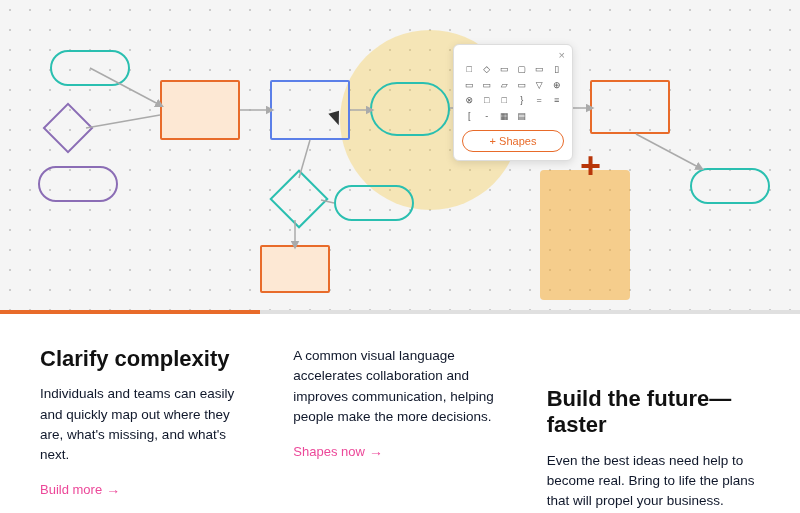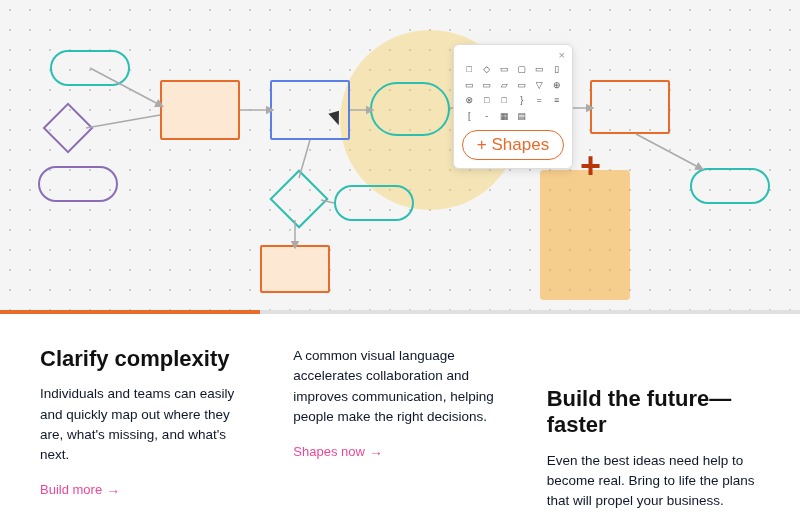--- a/index.html
+++ b/index.html
@@ -187,21 +187,21 @@
       text-align: center;
       line-height: 1.4;
     }
     .shapes-add-btn {
       margin-top: 8px;
       width: 100%;
       border: 1.5px solid #e86b2a;
       border-radius: 20px;
       background: transparent;
       color: #e86b2a;
-      font-size: 17px;
+      font-size: 11px;
       padding: 4px 0;
       cursor: pointer;
       display: flex;
       align-items: center;
       justify-content: center;
       gap: 3px;
     }
 
     
     .cursor {
@@ -380,21 +380,21 @@
   <div class="content-column">
     <div class="content-title">Clarify complexity</div>
     <div class="content-body">Individuals and teams can easily and quickly map out where they are, what's missing, and what's next.</div>
     <a class="content-link">
       <span>Build more</span>
       <span class="arrow-right">→</span>
     </a>
   </div>
 
   <div class="content-column">
-    <div class="content-body">A common visual language accelerates collaboration and improves communication, helping people make the right decisions.</div>
+    <div class="content-body">A common visual language accelerates collaboration and improves communication, helping people make the more decisions.</div>
     <a class="content-link">
       <span>Shapes now</span>
       <span class="arrow-right">→</span>
     </a>
   </div>
 
   <div class="content-column">
     <div class="content-title">Build the future—faster</div>
     <div class="content-body">Even the best ideas need help to become real. Bring to life the plans that will propel your business.</div>
     <a class="content-link">

